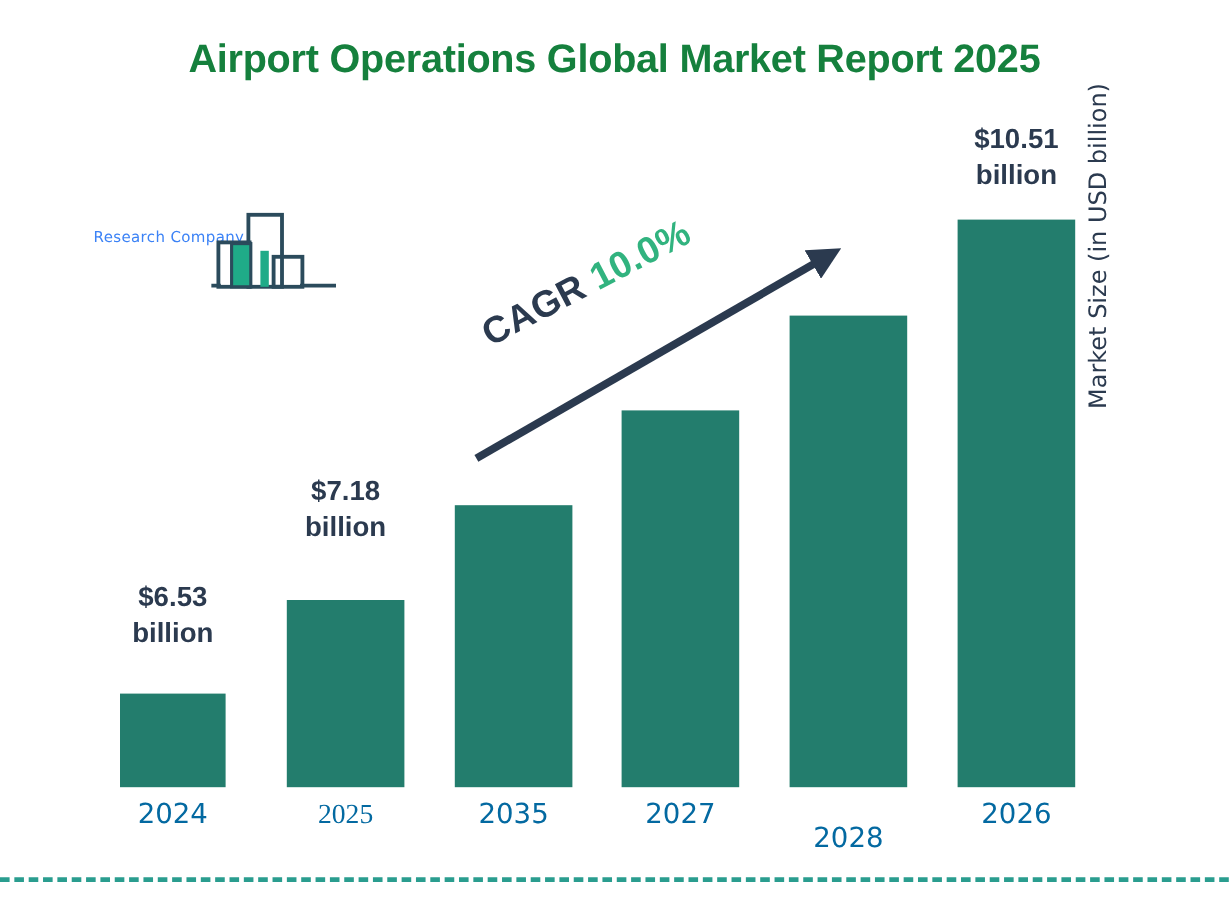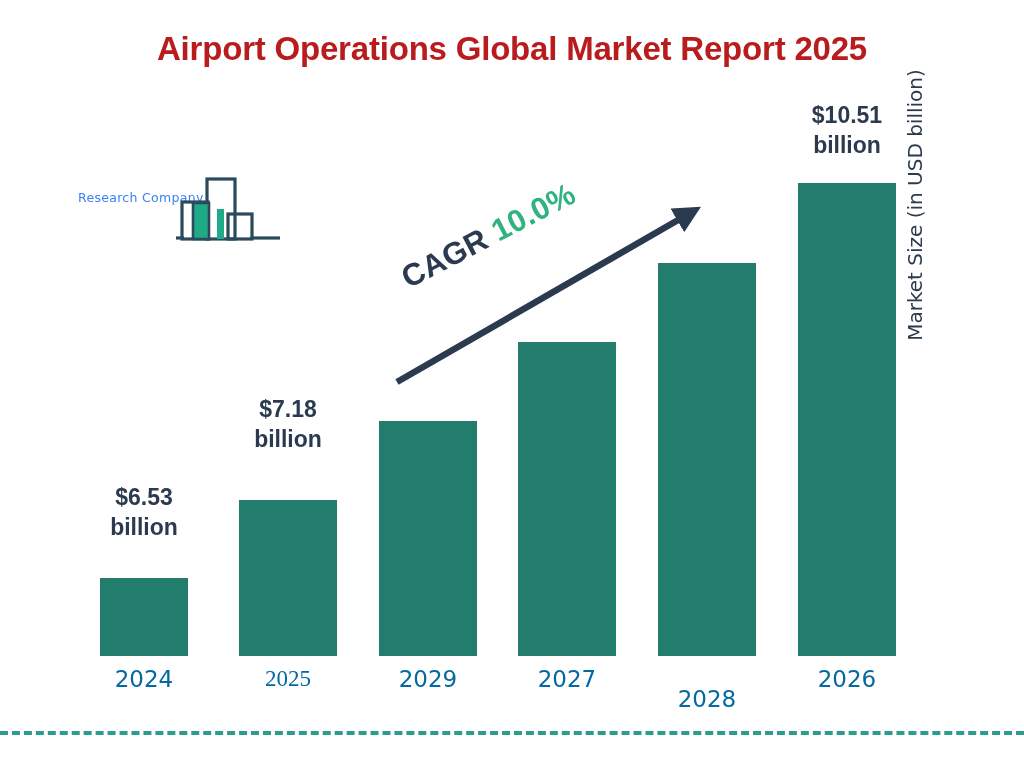--- a/index.html
+++ b/index.html
@@ -25,21 +25,21 @@
   
   .chart-title {
     position: absolute;
     left: 96px;
     top: 28px;
     width: 832px;
     text-align: center;
     font-size: 33px;
     font-weight: bold;
     line-height: 1.28;
-    color: #b91c1c;
+    color: #15803d;
     letter-spacing: -0.2px;
   }
 
   
   .logo {
     position: absolute;
     left: 78px;
     top: 176px;
     width: 205px;
     height: 78px;
@@ -181,21 +181,21 @@
       <div class="bar-value-label" style="left: 224px; top: 394px; width: 128px;">$7.18
 billion</div>
       <div class="bar" style="left: 379px; width: 98px; top: 421px; height: 235px;"></div>
       <div class="bar" style="left: 518px; width: 98px; top: 342px; height: 314px;"></div>
       <div class="bar" style="left: 658px; width: 98px; top: 263px; height: 393px;"></div>
       <div class="bar" style="left: 798px; width: 98px; top: 183px; height: 473px;"></div>
       <div class="bar-value-label" style="left: 783px; top: 100px; width: 128px;">$10.51
 billion</div>
       <div class="tick-label" style="left: 80px; top: 666px; width: 128px;">2024</div>
       <div class="tick-label" style="left: 224px; top: 666px; width: 128px; font-family: Liberation Serif, serif;">2025</div>
-      <div class="tick-label" style="left: 364px; top: 666px; width: 128px;">2029</div>
+      <div class="tick-label" style="left: 364px; top: 666px; width: 128px;">2035</div>
       <div class="tick-label" style="left: 503px; top: 666px; width: 128px;">2027</div>
       <div class="tick-label" style="left: 643px; top: 666px; width: 128px; margin-top: 20px;">2028</div>
       <div class="tick-label" style="left: 783px; top: 666px; width: 128px;">2026</div>
     </div>
 
   <svg class="cagr-arrow" viewBox="0 0 340 215">
     <defs>
       <marker id="arrowhead" markerWidth="4.2" markerHeight="4.2" refX="2.6" refY="2.1" orient="auto">
         <polygon points="0 0, 4.2 2.1, 0 4.2" fill="#2b3a4f"></polygon>
       </marker>

